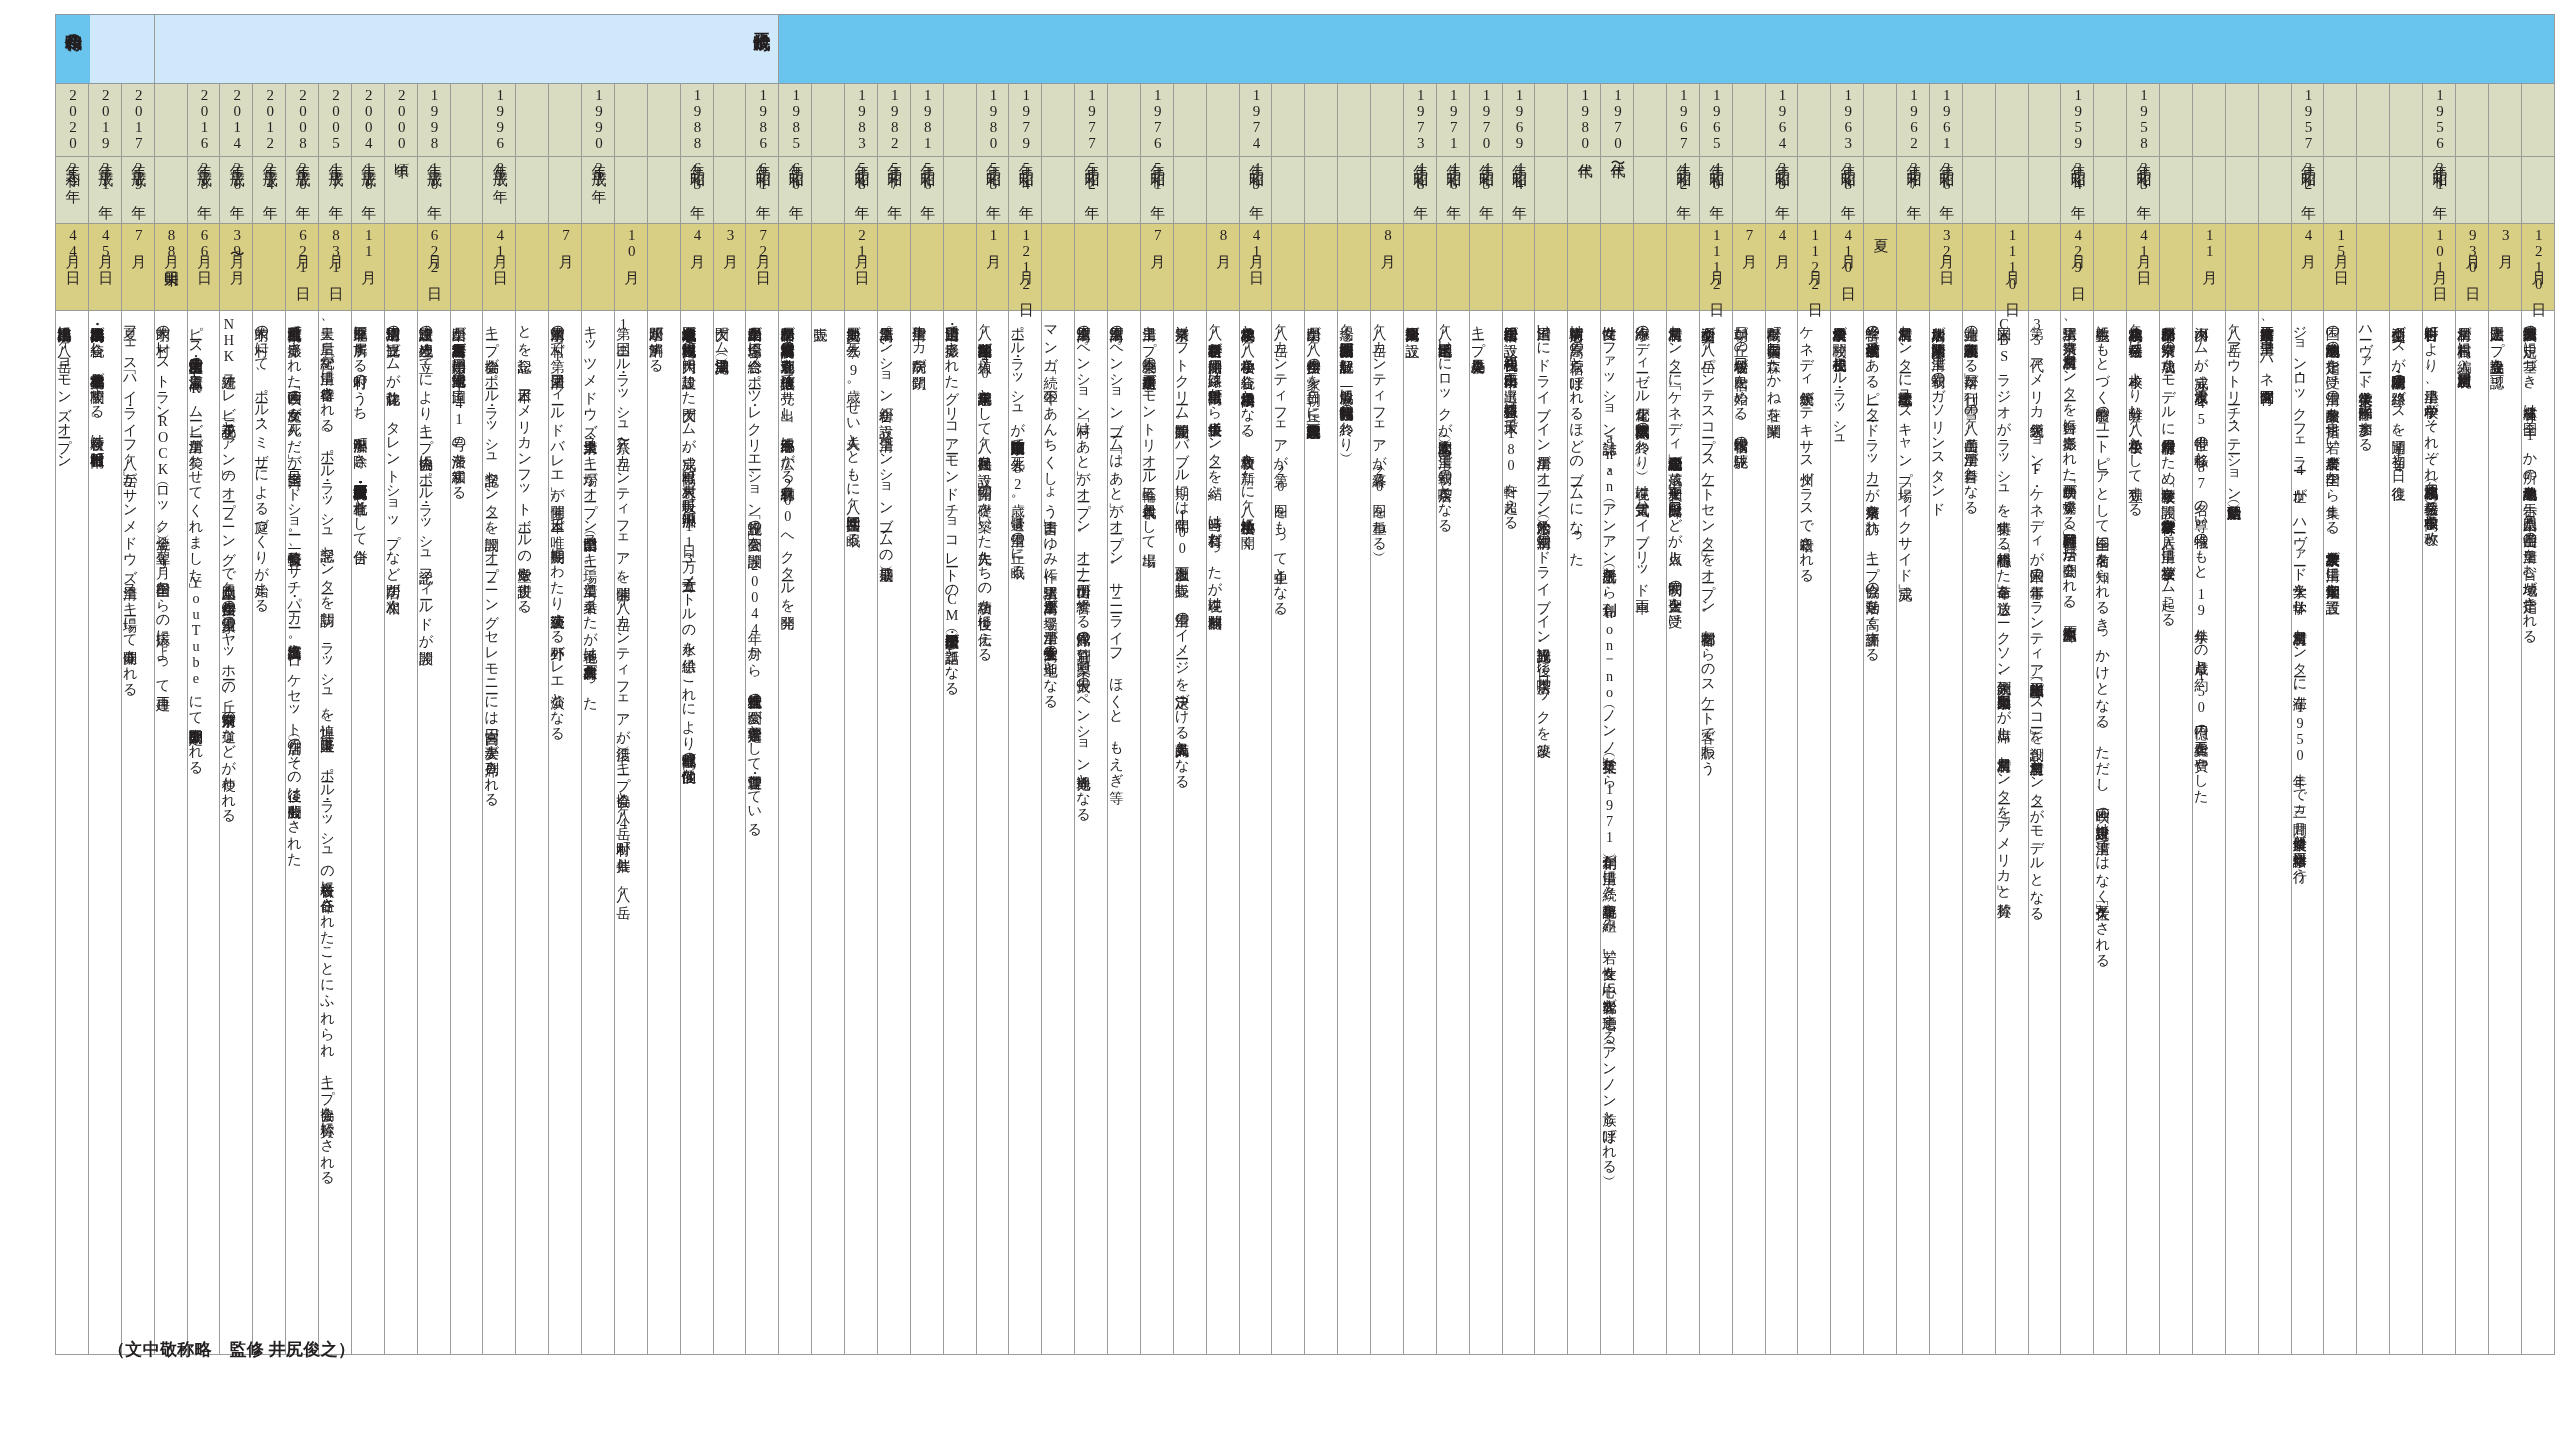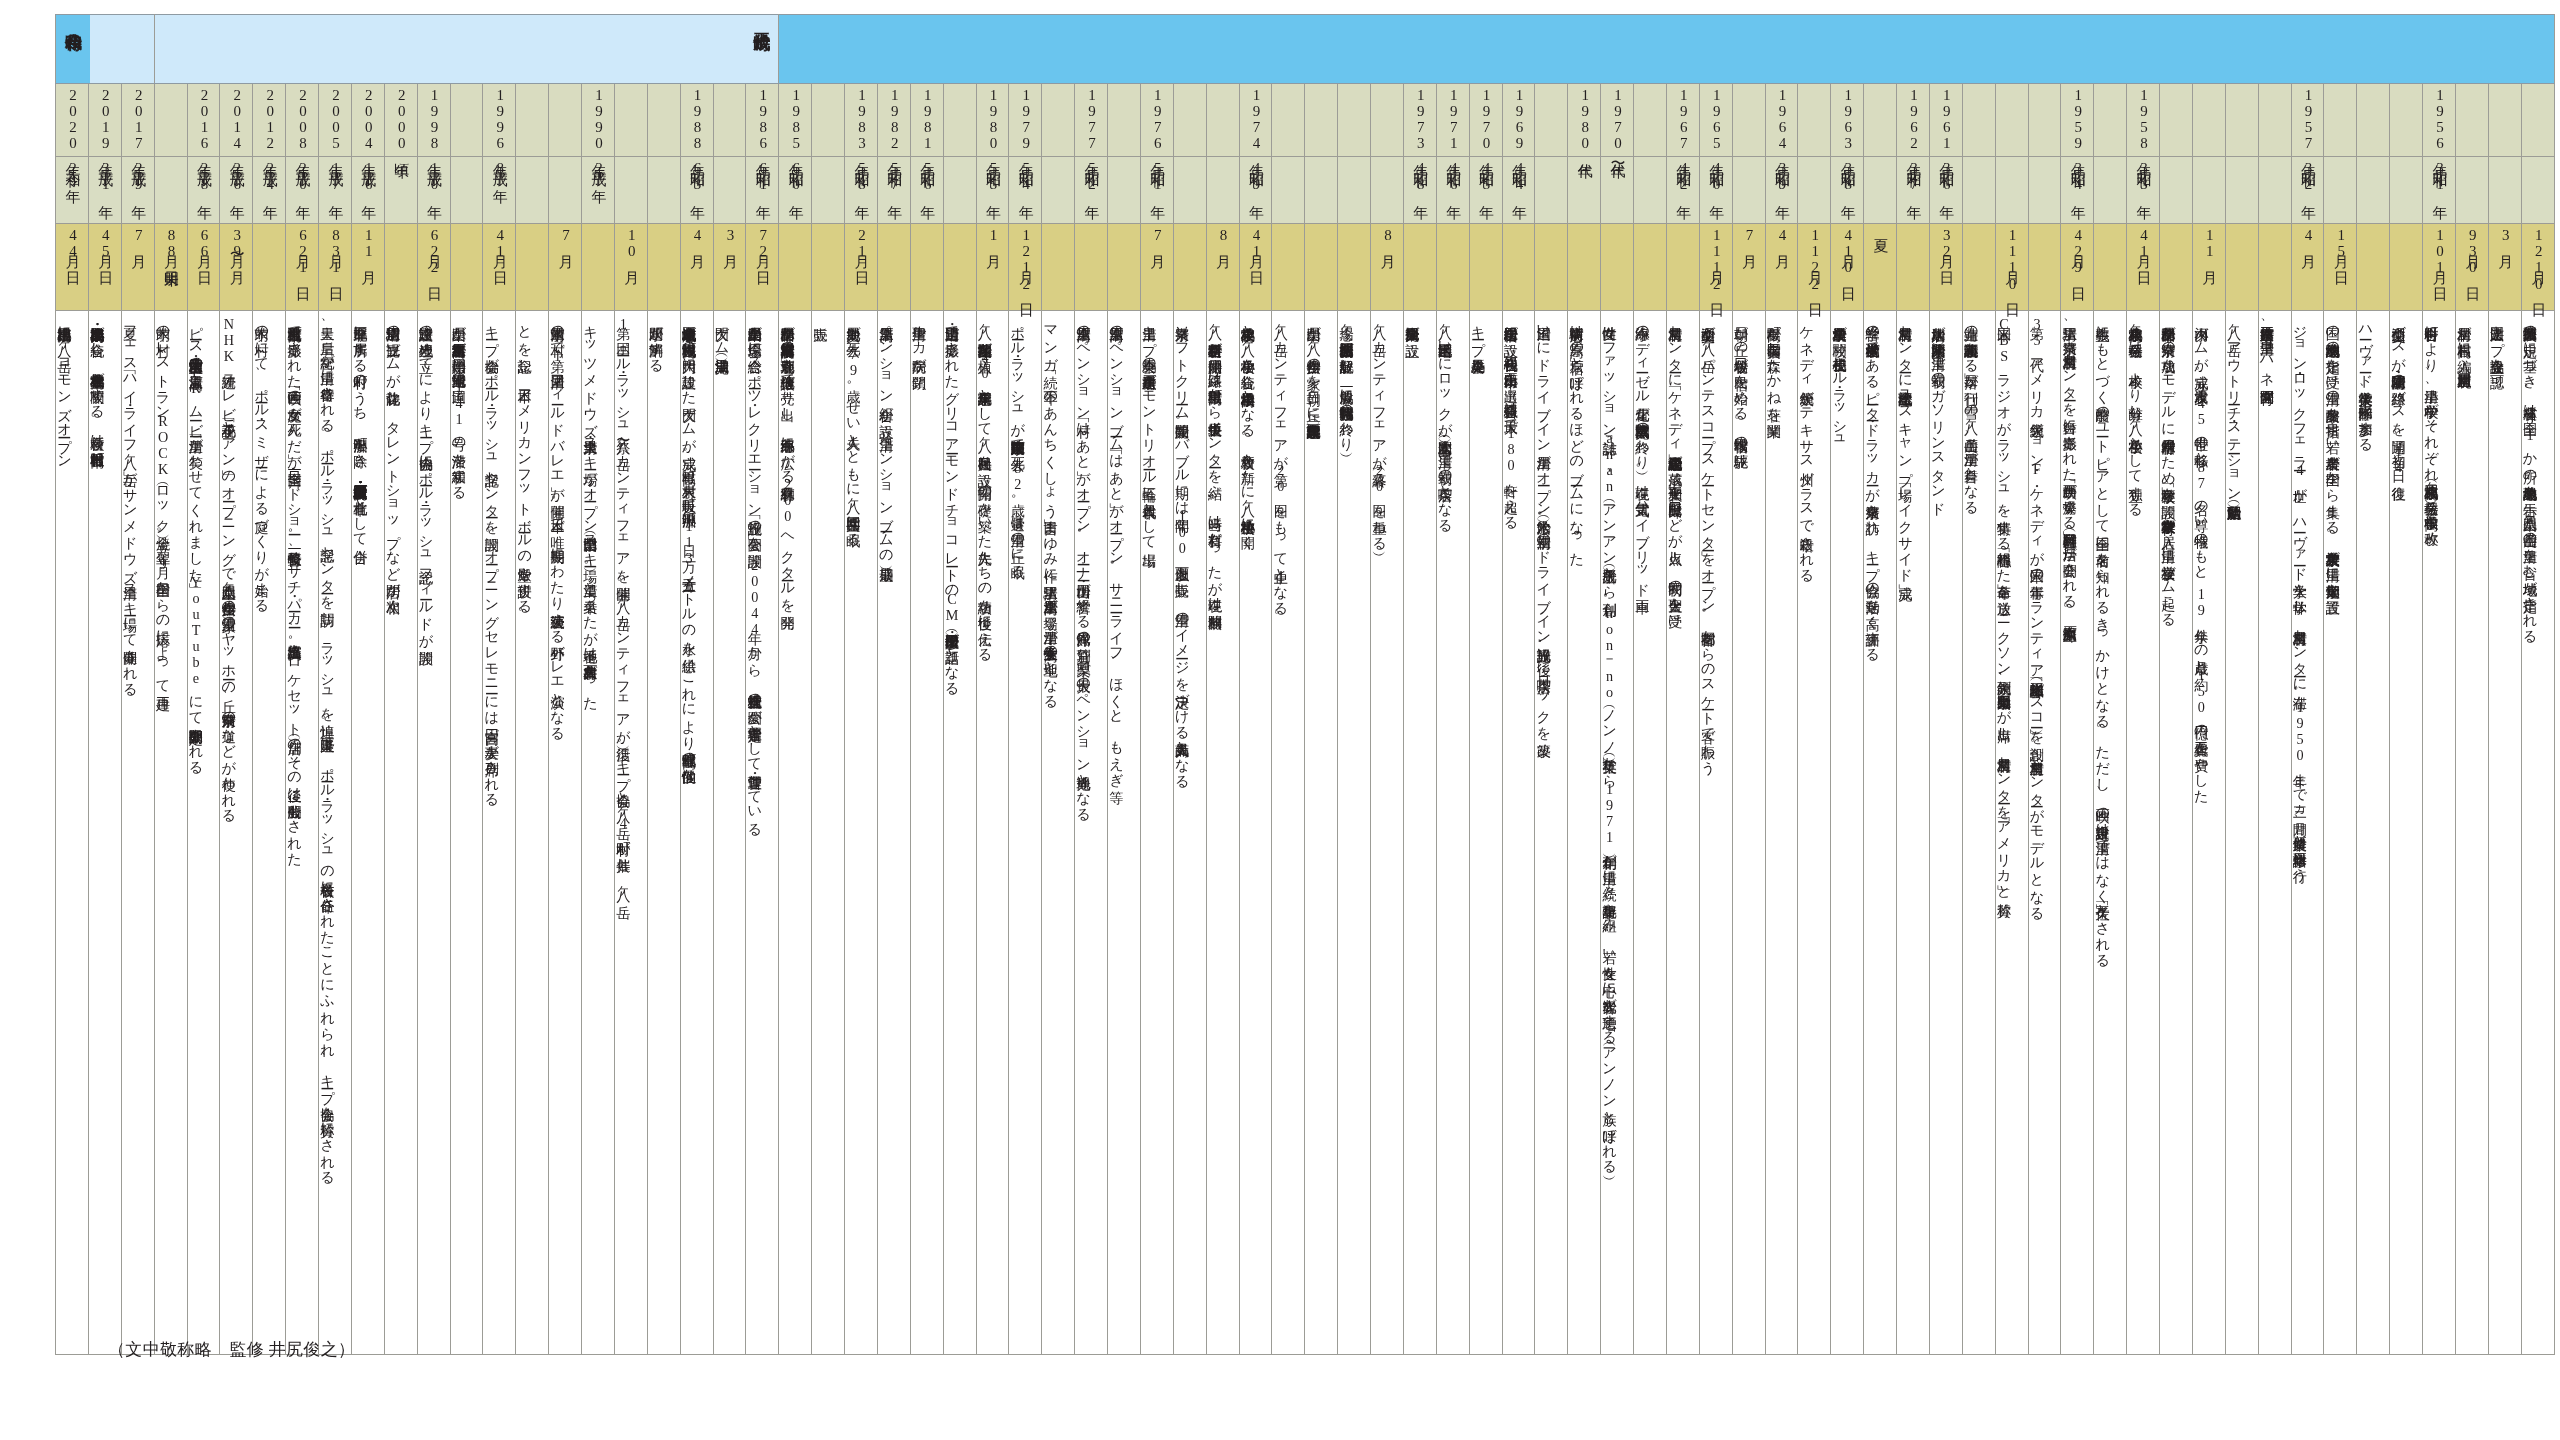--- a/index.html
+++ b/index.html
@@ -76,20 +76,21 @@
     height:1036px;
     padding:5px 1px 0 0;
     text-align:left;
   }
 
   .footer{
     position:absolute;
     left:108px; top:1338px;
     font-size:17px;
     letter-spacing:.02em;
+    font-weight:bold;
   }
 </style>
 </head>
 <body>
 
 <div id="root">
 
   <table class="chrono">
     <colgroup id="colgroup">
         <col style="width: 1.31579%;">

